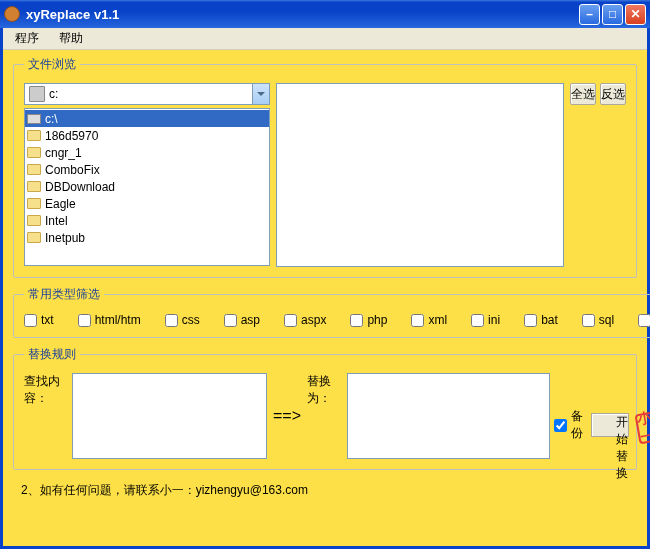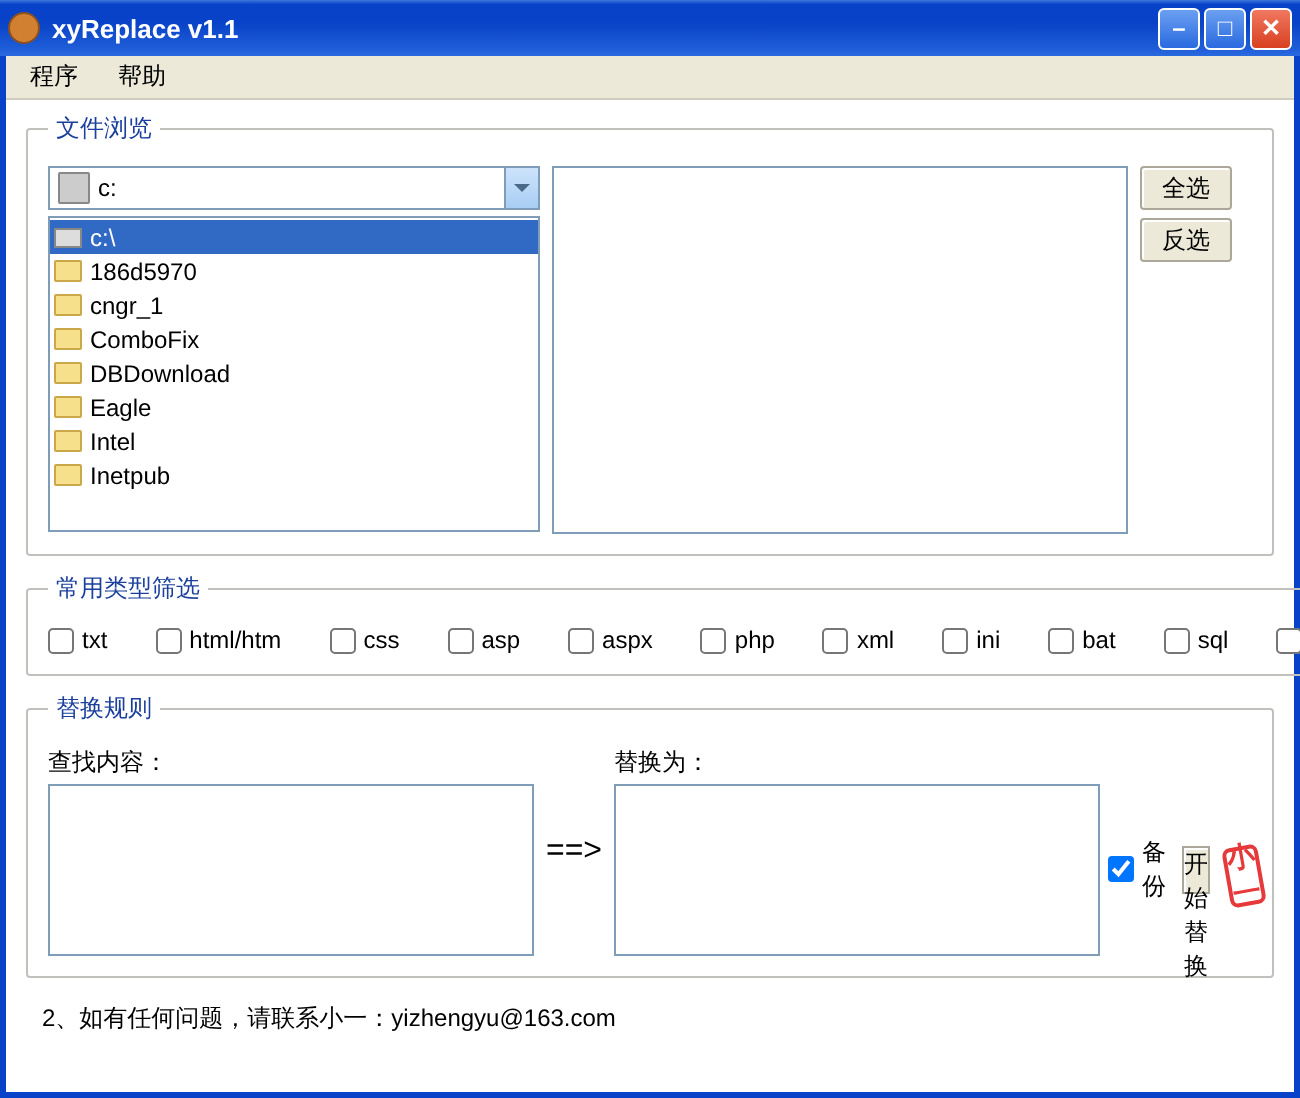--- a/index.html
+++ b/index.html
@@ -46,21 +46,21 @@
 .win-min, .win-max { background: linear-gradient(to bottom, #6a9ff0, #2a6ae0); }
 .win-close { background: linear-gradient(to bottom, #f07860, #d84020); }
 .win-min span, .win-max span, .win-close span { display:block; }
 
 
 .blue-frame {
   border-left: 3px solid #0842c8;
   border-right: 3px solid #0842c8;
   border-bottom: 3px solid #0842c8;
   height: 521px;
-  background: #ffffff;
+  background: #fde047;
 }
 
 
 .menubar {
   height: 22px;
   background: #ece9d8;
   display: flex;
   align-items: center;
   padding: 0 6px;
   gap: 8px;
@@ -85,21 +85,21 @@
   color: #1a3f9c;
 }
 
 
 .browse-row {
   display: flex;
   gap: 6px;
 }
 .browse-left { width: 246px; }
 .browse-mid { flex: 1; }
-.browse-right { width: 56px; display:flex; flex-direction:column; justify-content:flex-start; gap:4px; padding-bottom:6px;}
+.browse-right { width: 56px; display:flex; flex-direction:row; justify-content:center; gap:4px; padding-bottom:6px;}
 
 
 .drive-combo {
   display:flex;
   align-items:center;
   height: 22px;
   background: white;
   border: 1px solid #7f9db9;
   margin-bottom: 3px;
 }
@@ -175,21 +175,21 @@
 .types-row {
   display:flex;
   gap: 24px;
   flex-wrap: nowrap;
 }
 .check-item { display:flex; align-items:center; gap:4px; }
 .check-item input { width:13px;height:13px; }
 
 
 .replace-area { display:flex; align-items:stretch; }
-.replace-col { flex:1; display:flex; flex-direction:column; }
+.replace-col { flex:1; display:flex; flex-direction:row; }
 .replace-col label { margin-bottom:2px; }
 .replace-text {
   width:100%;
   height: 86px;
   border:1px solid #7f9db9;
   background:white;
   font-family:inherit;
   font-size:12px;
   resize:none;
 }
@@ -209,20 +209,21 @@
   padding-top: 18px;
   padding-left:4px;
 }
 .start-btn {
   width: 72px; height:24px;
   background:#ece9d8;
   border:1px solid #aca899;
   box-shadow: inset 1px 1px 0 #fff;
   font-family:inherit;
   font-size:12px;
+  padding-left:24px;
 }
 .stamp {
   margin-top: 6px;
   width: 50px; height:30px;
   border:2px solid #e63a3a;
   border-radius:4px;
   transform: rotate(-10deg);
   display:flex;
   align-items:center;
   justify-content:center;

